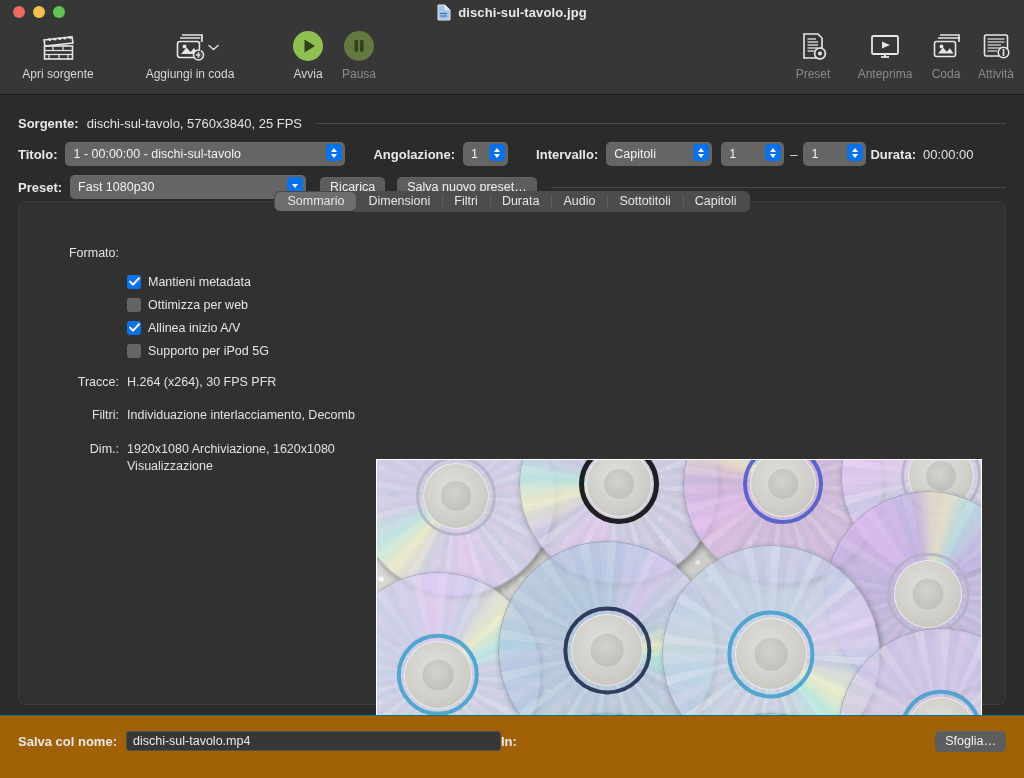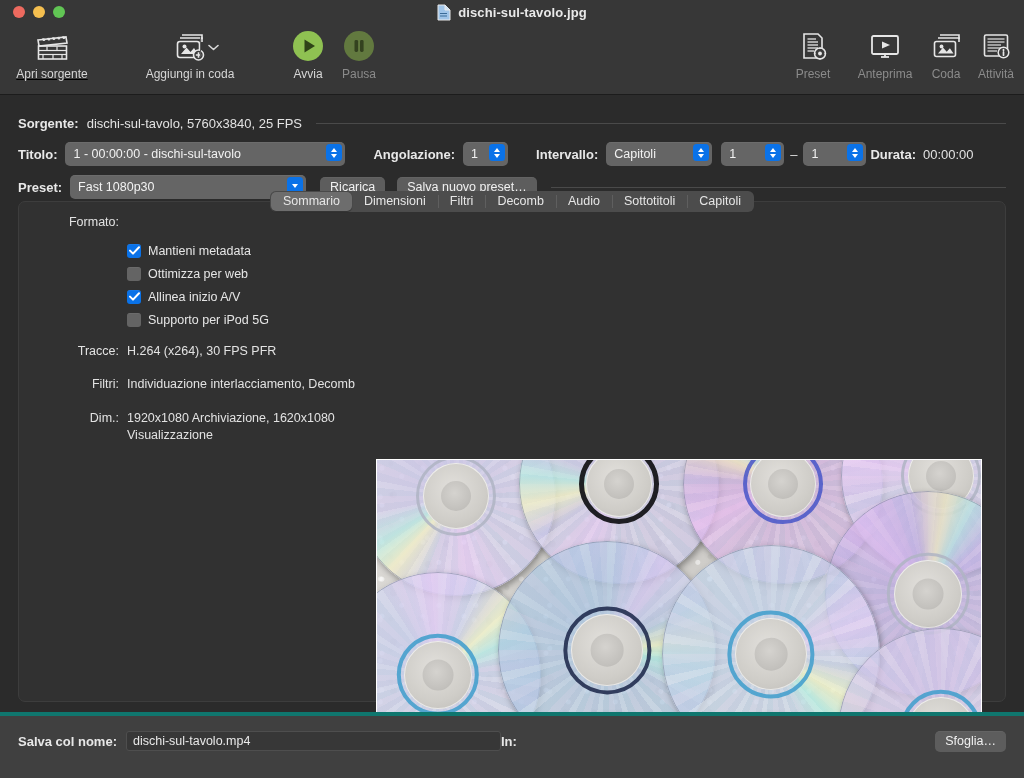--- a/index.html
+++ b/index.html
@@ -254,21 +254,21 @@
     bottom: 10px;
     background: #313131;
     border: 1px solid #3d3d3d;
     border-radius: 7px;
     box-sizing: border-box;
   }
 
   .summary {
     position: absolute;
     left: 22px;
-    top: 8px;
+    top: 39px;
     width: 330px;
   }
   .srow {
     display: flex;
     align-items: flex-start;
     margin-bottom: 0;
   }
   .srow .skey {
     width: 78px;
     text-align: right;
@@ -395,22 +395,22 @@
     transform: translate(-50%,-50%);
     border-radius: 50%;
     background: radial-gradient(circle at 45% 40%, #d5d3cf 0%, #c2c0bc 70%, #b2b0ac 100%);
   }
 
   
   .bottom {
     position: relative;
     height: 62px;
     flex: 0 0 auto;
-    background: #404040;
-    border-top: 4px solid #0f766e;
+    background: #a16207;
+    border-top: 1px solid #0f766e;
   }
   .bottom .brow {
     position: absolute;
     left: 0; right: 0;
     top: 14px;
     height: 22px;
     display: flex;
     align-items: center;
   }
   .tf {
@@ -444,21 +444,21 @@
         <path d="M1 1h7l5 5v10H1z" fill="#9fc4e8" stroke="#e8e8e8" stroke-width="1"></path>
         <path d="M8 1v5h5" fill="#cfe3f6" stroke="#e8e8e8" stroke-width="1"></path>
         <rect x="3" y="9" width="7" height="1" fill="#3a6a96"></rect>
         <rect x="3" y="11.5" width="7" height="1" fill="#3a6a96"></rect>
       </svg>
       <span class="title-text">dischi-sul-tavolo.jpg</span>
     </div>
 
     <div class="toolbar">
 
-      <div class="tb-item" style="left:6px; width:92px;text-decoration:underline;">
+      <div class="tb-item" style="left:12px; width:92px;">
         <span class="tb-icon">
           <svg width="38" height="34" viewBox="0 0 38 34">
             <g fill="none" stroke="#e6e6e6" stroke-width="1.6">
               <path d="M5 11 L33 8 L34 14 L6 17 Z"></path>
               <rect x="5.5" y="17" width="28" height="13"></rect>
             </g>
             <g fill="#e6e6e6">
               <path d="M9 9.5 l2.3-.25 1 2.6 -2.3 .25z"></path>
               <path d="M14 9 l2.3-.25 1 2.6 -2.3 .25z"></path>
               <path d="M19 8.5 l2.3-.25 1 2.6 -2.3 .25z"></path>
@@ -664,21 +664,21 @@
 
   </div>
 
   <div class="panel-wrap">
 
     <div class="tabs">
       <div class="tabstrip">
         <span class="tab active">Sommario</span>
         <span class="tab">Dimensioni</span>
         <span class="tab">Filtri</span>
-        <span class="tab">Decomb</span>
+        <span class="tab">Durata</span>
         <span class="tab">Audio</span>
         <span class="tab">Sottotitoli</span>
         <span class="tab">Capitoli</span>
       </div>
     </div>
 
     <div class="panel">
 
       <div class="summary">
 

